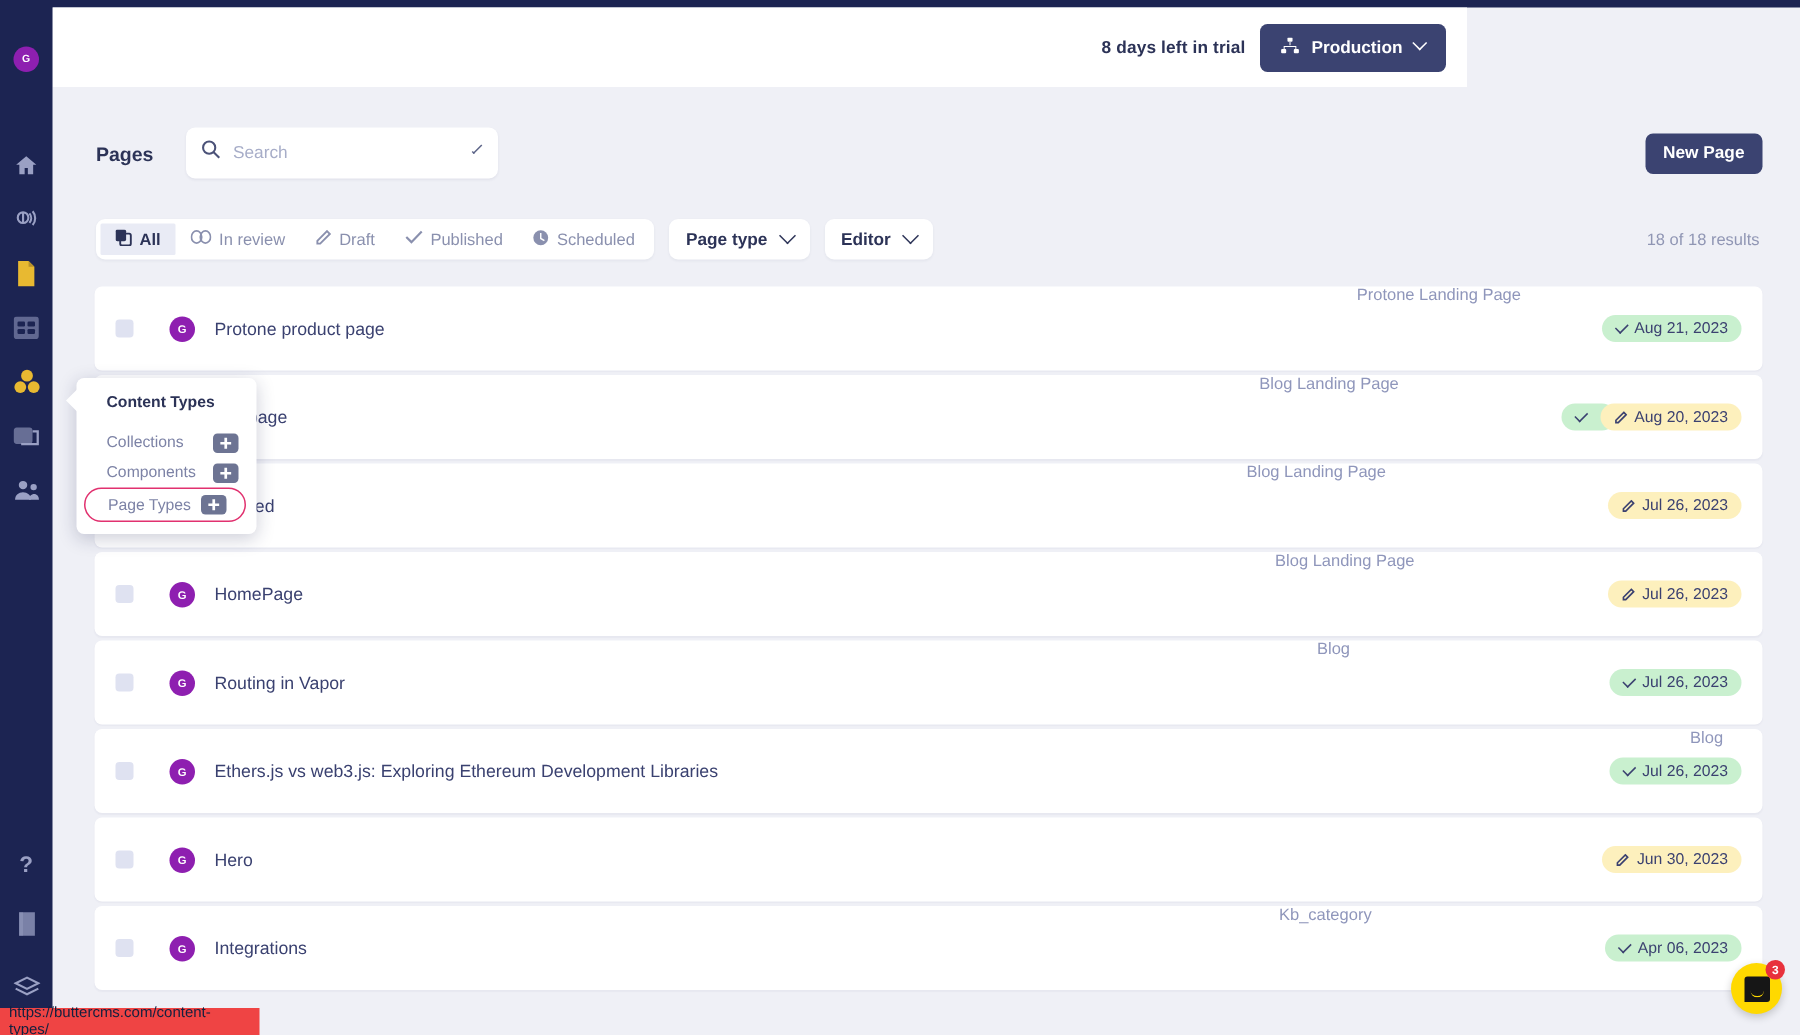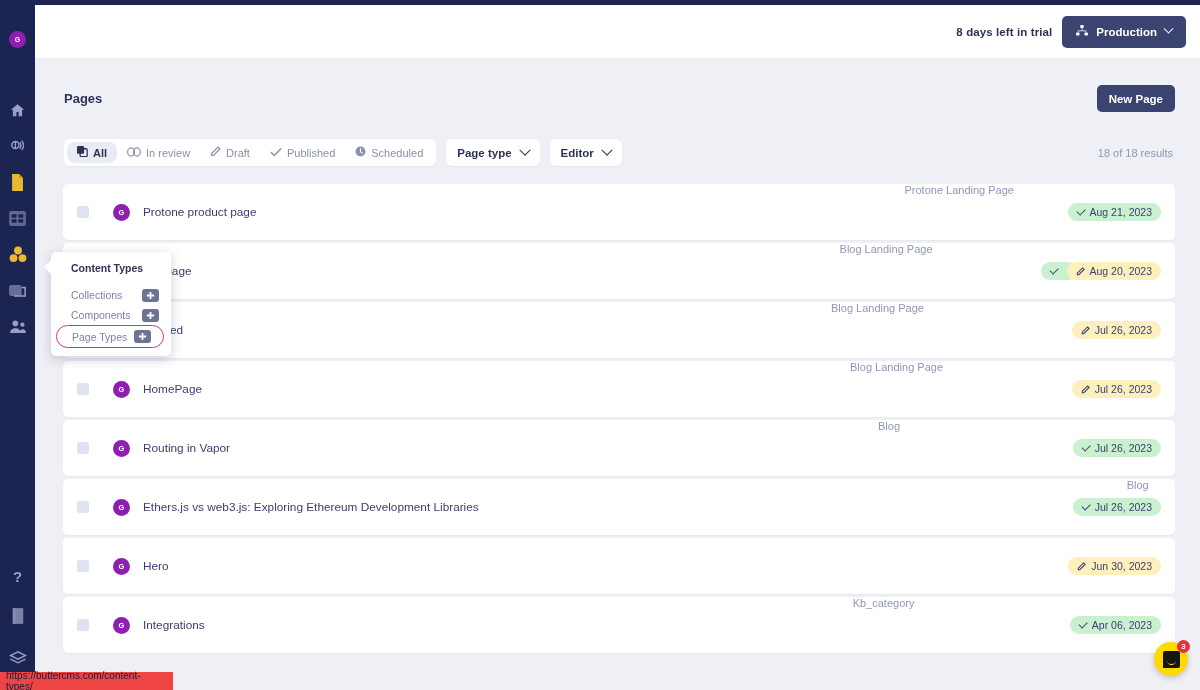--- a/index.html
+++ b/index.html
@@ -38,21 +38,21 @@
     color: #9aa0c4;
   }
   .rail-ico svg { display: block; }
   .rail-ico.active { color: #e8b931; }
   .rail-bottom { position: absolute; bottom: 22px; left: 0; width: 35px;
     display: flex; flex-direction: column; gap: 22px; align-items: center; }
   .rail-q { color: #9aa0c4; font-size: 15px; font-weight: bold; line-height: 1; }
 
   
   .header {
-    position: absolute; left: 35px; top: 5px; width: 1165px; height: 53px;
+    position: absolute; left: 35px; top: 5px; width: 943px; height: 53px;
     background: #fff;
     display: flex; align-items: center; justify-content: flex-end;
     padding-right: 14px; gap: 10px;
   }
   .trial-text { font-size: 11.5px; font-weight: bold; color: #2c3357; letter-spacing: .1px; }
   .btn-subscribe {
     background: #161f4c; color: #f5c542;
     font-size: 11.5px; font-weight: bold;
     border-radius: 5px; height: 32px;
     display: flex; align-items: center; gap: 7px;
@@ -93,21 +93,21 @@
   }
 
   
   .filters { display: flex; align-items: center; padding: 27px 0 0 29px; gap: 10px; }
   .seg {
     background: #fff; border-radius: 6px; height: 27px; display: flex; align-items: center;
     padding: 3px; box-shadow: 0 1px 2px rgba(40,45,90,.06);
   }
   .seg-item {
     height: 21px; display: flex; align-items: center; gap: 5px;
-    padding: 0 10px; font-size: 11px; color: #8a90ae; border-radius: 8px; cursor: pointer;
+    padding: 0 10px; font-size: 11px; color: #8a90ae; border-radius: 1px; cursor: pointer;
     white-space: nowrap;
   }
   .seg-item.on { background: #e9ebf5; color: #2c3357; font-weight: bold; }
   .pill {
     background: #fff; border-radius: 6px; height: 27px; display: flex; align-items: center;
     gap: 9px; padding: 0 11px; font-size: 11.5px; font-weight: bold; color: #2c3357;
     cursor: pointer; box-shadow: 0 1px 2px rgba(40,45,90,.06);
   }
   .pill .caret-dn { border-color: #2c3357; margin-right: 0; }
   .results { margin-left: auto; margin-right: 27px; font-size: 11px; color: #9096b4; }
@@ -299,20 +299,30 @@
       </span>
       <span>Production</span>
       <span class="chev"></span>
     </button>
   </header>
 
   <main class="content">
 
     <div class="toolbar">
       <div class="pages-title">Pages</div>
+      <div class="searchbox">
+        <span>
+          <svg width="13" height="13" viewBox="0 0 16 16" fill="none" stroke="#4b5278" stroke-width="1.7">
+            <circle cx="6.7" cy="6.7" r="5"></circle>
+              <path d="M10.4 10.4 15 15"></path>
+          </svg>
+        </span>
+        <input class="search-input" type="text" placeholder="Search" style="">
+        <span class="caret-dn"></span>
+      </div>
       <button class="btn-newpage">New Page</button>
     </div>
 
     <div class="filters">
       <div class="seg">
 
         <div class="seg-item on">
           <span>
             <svg width="11" height="11" viewBox="0 0 14 14" fill="currentColor">
               <rect x="0" y="0" width="9" height="10" rx="1.5"></rect>

